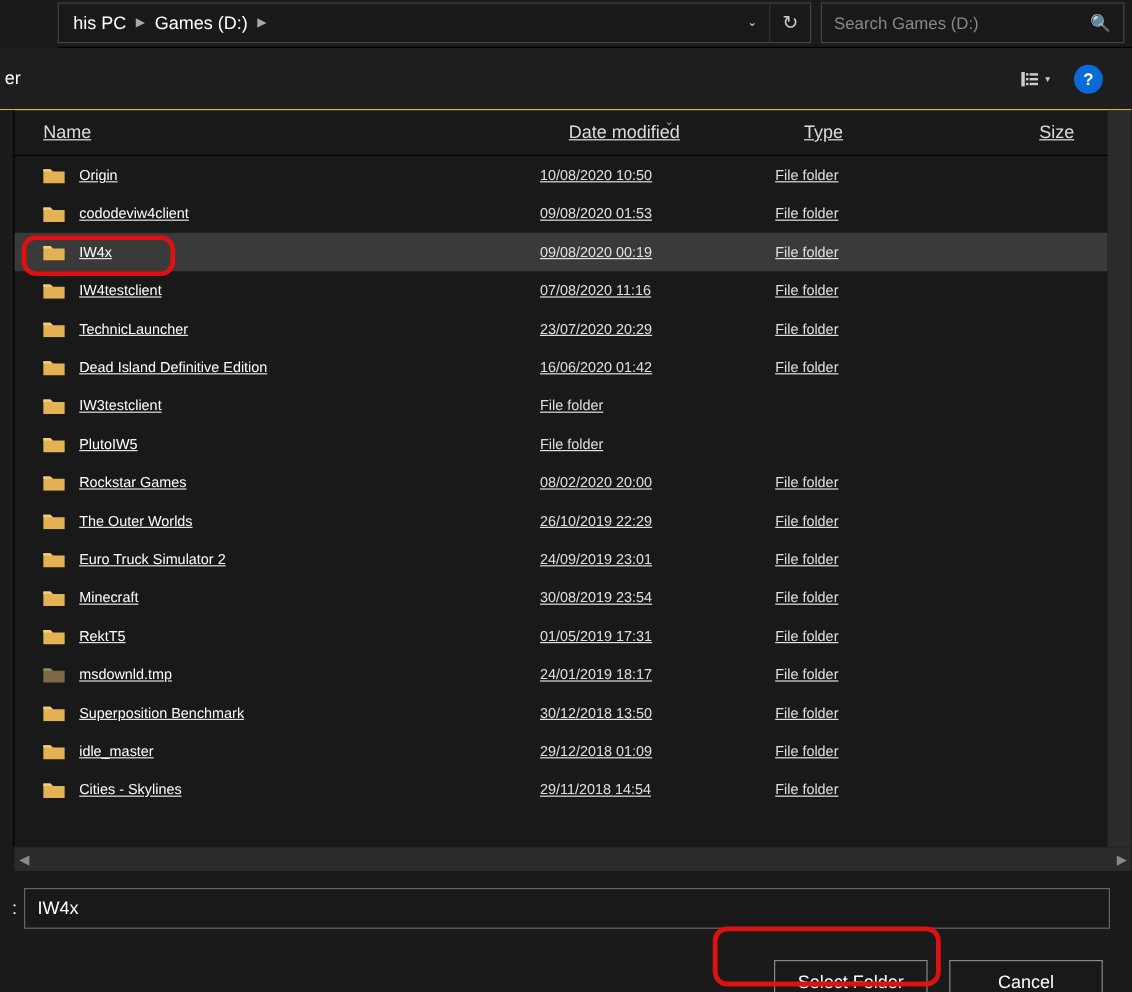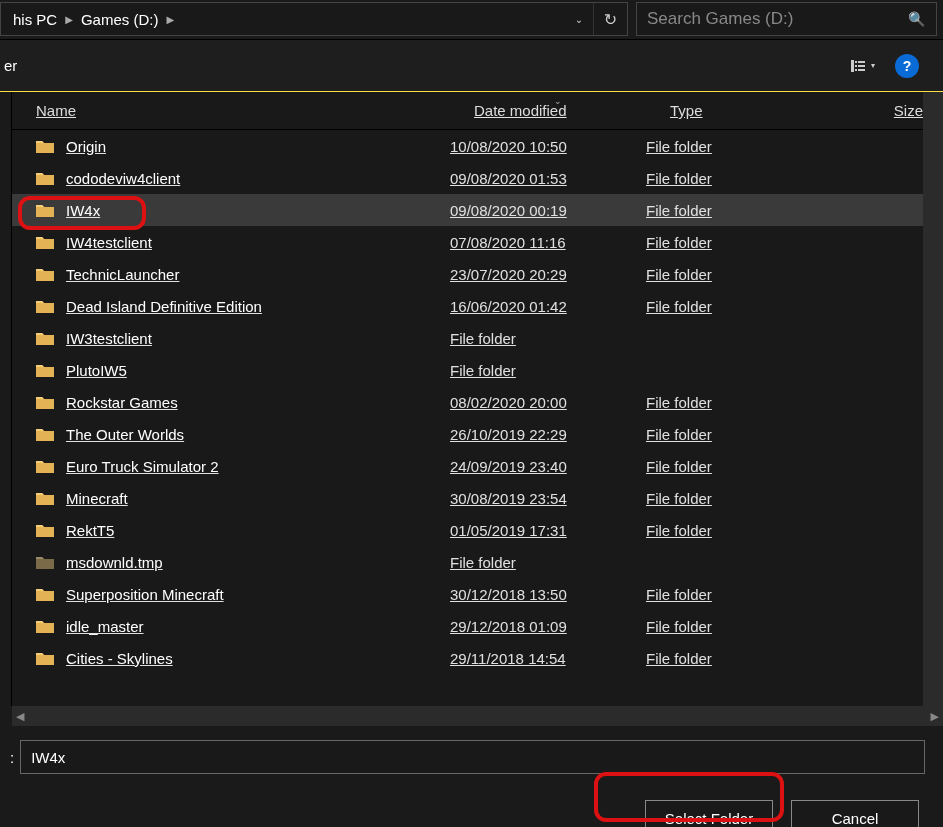--- a/index.html
+++ b/index.html
@@ -10,20 +10,21 @@
   width: 943px;
   height: 827px;
   overflow: hidden;
   font-size: 15px;
 }
 .address-bar-row {
   display: flex;
   height: 40px;
   background: #1a1a1a;
   border-bottom: 1px solid #000;
+  margin-left: 48px;
 }
 .address-bar {
   flex: 0 0 628px;
   display: flex;
   align-items: center;
   border: 1px solid #444;
   background: #191919;
   height: 34px;
   margin-top: 2px;
 }
@@ -75,21 +76,21 @@
   display: flex;
   align-items: center;
   padding: 0 10px;
 }
 .search-box input {
   flex: 1;
   background: transparent;
   border: none;
   outline: none;
   color: #ccc;
-  font-size: 17px;
+  font-size: 14px;
 }
 .search-box input::placeholder { color: #888; }
 .search-icon {
   color: #ccc;
   font-size: 14px;
 }
 .toolbar-row {
   height: 52px;
   display: flex;
   align-items: center;
@@ -149,38 +150,38 @@
   height: 38px;
   align-items: center;
   border-bottom: 1px solid #000;
   color: #ddd;
   font-size: 15px;
   padding-left: 24px;
 }
 .col-name { flex: 0 0 438px; }
 .col-date { flex: 0 0 196px; position: relative; }
 .col-type { flex: 0 0 196px; }
-.col-size { flex: 1; text-align: right; }
+.col-size { flex: 1; }
 .sort-indicator {
   position: absolute;
   top: -6px;
   left: 80px;
   font-size: 9px;
   color: #aaa;
 }
 .rows {
   flex: 1;
   overflow: hidden;
 }
 .row {
   display: flex;
   height: 32px;
   align-items: center;
   padding-left: 24px;
-  font-size: 15px;
+  font-size: 12px;
   color: #fff;
   cursor: default;
 }
 .row.selected { background: #3a3a3a; }
 .folder-icon {
   width: 18px; height: 14px;
   margin-right: 12px;
   flex-shrink: 0;
 }
 .cell-name { flex: 0 0 414px; display:flex; align-items:center; }
@@ -426,21 +427,21 @@
           <div class="cell-type">File folder</div>
         </div>
         <div class="row">
           <div class="cell-name">
             <span class="folder-icon"><svg viewBox="0 0 18 14" width="18" height="14">
                 <path d="M0 2 L6 2 L8 4 L18 4 L18 14 L0 14 Z" fill="#e2b254"></path>
                 <path d="M0 2 L6 2 L8 4 L0 4 Z" fill="#f3cf7a"></path>
               </svg></span>
             <span>Euro Truck Simulator 2</span>
           </div>
-          <div class="cell-date">24/09/2019 23:40</div>
+          <div class="cell-date">24/09/2019 23:01</div>
           <div class="cell-type">File folder</div>
         </div>
         <div class="row">
           <div class="cell-name">
             <span class="folder-icon"><svg viewBox="0 0 18 14" width="18" height="14">
                 <path d="M0 2 L6 2 L8 4 L18 4 L18 14 L0 14 Z" fill="#e2b254"></path>
                 <path d="M0 2 L6 2 L8 4 L0 4 Z" fill="#f3cf7a"></path>
               </svg></span>
             <span>Minecraft</span>
           </div>
@@ -459,29 +460,30 @@
           <div class="cell-type">File folder</div>
         </div>
         <div class="row">
           <div class="cell-name">
             <span class="folder-icon"><svg viewBox="0 0 18 14" width="18" height="14">
                 <path d="M0 2 L6 2 L8 4 L18 4 L18 14 L0 14 Z" fill="#7a6a48"></path>
                 <path d="M0 2 L6 2 L8 4 L0 4 Z" fill="#998a66"></path>
               </svg></span>
             <span>msdownld.tmp</span>
           </div>
-          <div class="cell-type">File folder</div>
-        </div>
-        <div class="row">
-          <div class="cell-name">
-            <span class="folder-icon"><svg viewBox="0 0 18 14" width="18" height="14">
-                <path d="M0 2 L6 2 L8 4 L18 4 L18 14 L0 14 Z" fill="#e2b254"></path>
-                <path d="M0 2 L6 2 L8 4 L0 4 Z" fill="#f3cf7a"></path>
-              </svg></span>
-            <span>Superposition Minecraft</span>
+          <div class="cell-date">24/01/2019 18:17</div>
+          <div class="cell-type">File folder</div>
+        </div>
+        <div class="row">
+          <div class="cell-name">
+            <span class="folder-icon"><svg viewBox="0 0 18 14" width="18" height="14">
+                <path d="M0 2 L6 2 L8 4 L18 4 L18 14 L0 14 Z" fill="#e2b254"></path>
+                <path d="M0 2 L6 2 L8 4 L0 4 Z" fill="#f3cf7a"></path>
+              </svg></span>
+            <span>Superposition Benchmark</span>
           </div>
           <div class="cell-date">30/12/2018 13:50</div>
           <div class="cell-type">File folder</div>
         </div>
         <div class="row">
           <div class="cell-name">
             <span class="folder-icon"><svg viewBox="0 0 18 14" width="18" height="14">
                 <path d="M0 2 L6 2 L8 4 L18 4 L18 14 L0 14 Z" fill="#e2b254"></path>
                 <path d="M0 2 L6 2 L8 4 L0 4 Z" fill="#f3cf7a"></path>
               </svg></span>

